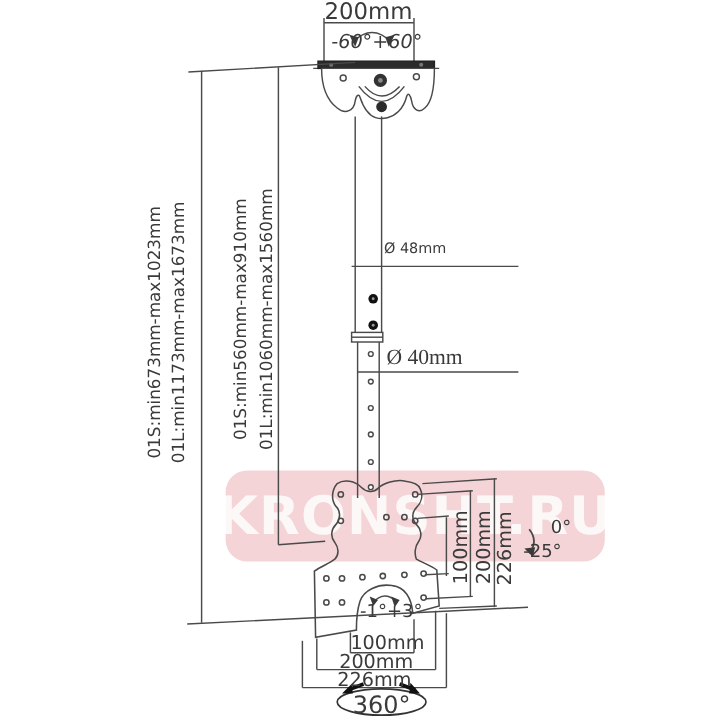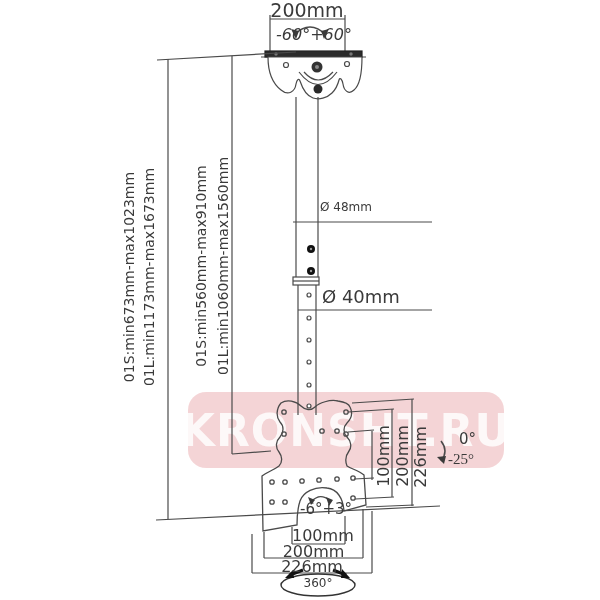--- a/index.html
+++ b/index.html
@@ -16,35 +16,35 @@
     display:flex;align-items:center;justify-content:center;
     font-weight:bold;font-size:44px;letter-spacing:1px;
     color:rgba(255,255,255,0.85);z-index:1;
     font-family:"DejaVu Sans",sans-serif;
   }
   svg#drawing{position:absolute;left:0;top:0;z-index:2;}
   .lbl{z-index:3;}
   #lbl-top-width{left:268px;top:1px;width:78px;font-size:19px;}
   #lbl-top-swivel{left:276px;top:27px;width:76px;font-size:16px;font-style:italic;}
   #lbl-dia-upper{left:320px;top:201px;font-size:12px;}
-  #lbl-dia-lower{left:322px;top:288px;font-size:18px;}
+  #lbl-dia-lower{left:322px;top:288px;font-size:18px;font-family:Liberation Serif, serif;}
   #lbl-left-outer-1{left:129px;top:277px;font-size:14px;}
   #lbl-left-outer-2{left:149px;top:277px;font-size:14px;}
   #lbl-left-inner-1{left:201px;top:266px;font-size:14px;}
   #lbl-left-inner-2{left:223px;top:266px;font-size:14px;}
   #lbl-v100{left:384px;top:456px;font-size:16px;}
   #lbl-v200{left:403px;top:456px;font-size:16px;}
   #lbl-v226{left:421px;top:457px;font-size:16px;}
   #lbl-tilt-0{left:459px;top:432px;font-size:15px;}
-  #lbl-tilt-25{left:448px;top:452px;font-size:15px;font-family:Liberation Serif, serif;}
+  #lbl-tilt-25{left:436px;top:452px;font-size:15px;}
   #lbl-plate-swivel{left:300px;top:502px;width:48px;font-size:15px;}
   #lbl-b100{left:292px;top:528px;width:53px;font-size:16px;}
   #lbl-b200{left:264px;top:544px;width:99px;font-size:16px;}
   #lbl-b226{left:252px;top:559px;width:120px;font-size:16px;}
-  #lbl-rotation{left:281px;top:577px;width:74px;font-size:12px;text-align:center;}
+  #lbl-rotation{left:281px;top:577px;width:74px;font-size:20px;text-align:center;}
 </style>
 </head>
 <body>
 
 <div id="stage">
 
   <div id="watermark" style="background: rgb(242, 201, 203);">KRONSHT.RU</div>
 
   <svg id="drawing" width="600" height="600" viewBox="0 0 600 600" fill="none" stroke="#4a4a4a" stroke-width="1.2">
 
@@ -185,20 +185,20 @@
   <div class="lbl rot" id="lbl-left-inner-1">01S:min560mm-max910mm</div>
   <div class="lbl rot" id="lbl-left-inner-2">01L:min1060mm-max1560mm</div>
 
   <div class="lbl rot" id="lbl-v100">100mm</div>
   <div class="lbl rot" id="lbl-v200">200mm</div>
   <div class="lbl rot" id="lbl-v226">226mm</div>
 
   <div class="lbl" id="lbl-tilt-0">0°</div>
   <div class="lbl" id="lbl-tilt-25">-25°</div>
 
-  <div class="lbl ctr" id="lbl-plate-swivel">-6°+3°</div>
+  <div class="lbl ctr" id="lbl-plate-swivel">-1°+3°</div>
 
   <div class="lbl ctr" id="lbl-b100">100mm</div>
   <div class="lbl ctr" id="lbl-b200">200mm</div>
   <div class="lbl ctr" id="lbl-b226">226mm</div>
 
   <div class="lbl ctr" id="lbl-rotation">360°</div>
 </div>
 
 </body></html>

